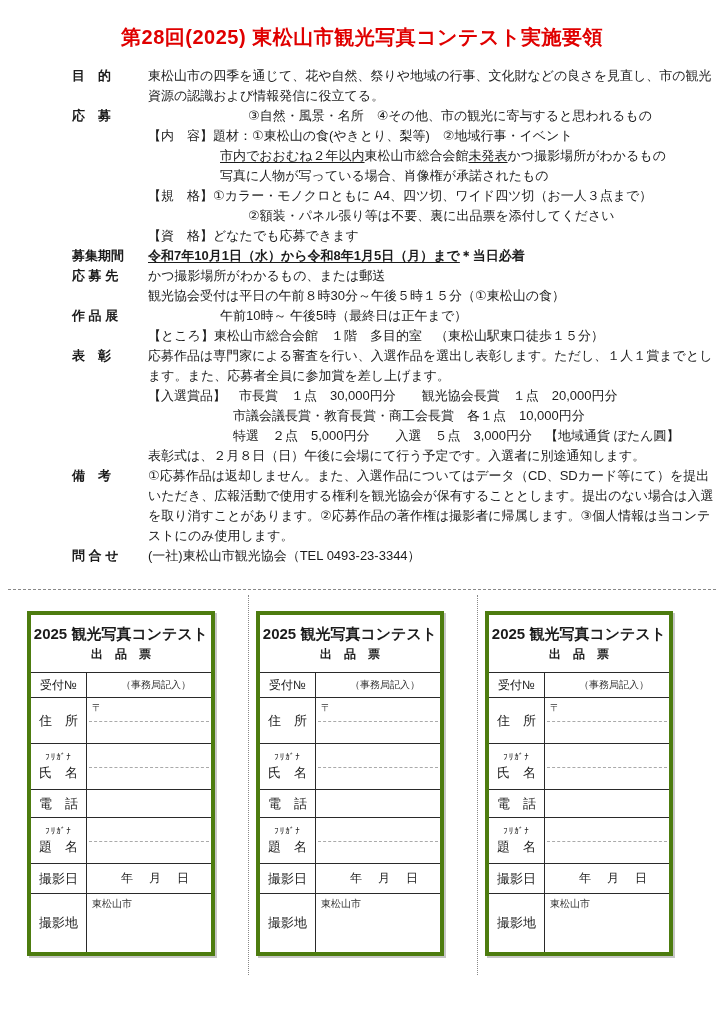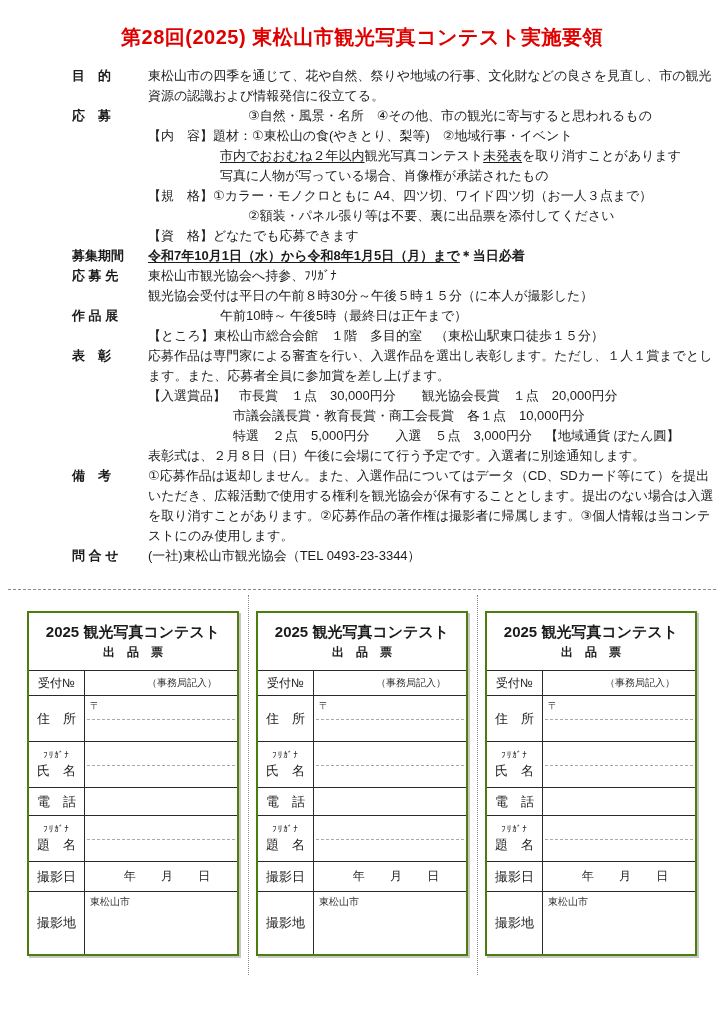--- a/index.html
+++ b/index.html
@@ -43,22 +43,22 @@
     border-top:1px dashed #888;
   }
   .cut-v{
     position:absolute;top:595px;height:380px;width:0;
     border-left:1px dotted #888;
   }
   .cut-v.v1{left:248px;}
   .cut-v.v2{left:477px;}
   
   .form{
-    position:absolute;top:611px;width:212px;height:345px;
-    border:2px solid #4d7c0f;
+    position:absolute;top:611px;width:188px;height:345px;
+    border:4px solid #4d7c0f;
     box-sizing:border-box;
     background:#fff;
     box-shadow:2px 2px 0 rgba(0,0,0,0.22);
     display:flex;flex-direction:column;justify-content:flex-end;
   }
   .form.f1{left:27px;} .form.f2{left:256px;} .form.f3{left:485px;}
   .f-header{
     flex:none;height:58px;
     border-bottom:1.5px solid #2a2a2a;
     display:flex;flex-direction:column;justify-content:center;align-items:center;
@@ -113,38 +113,38 @@
       <div class="section-content">
         <div class="line ind0"><span>東松山市の四季を通じて、花や自然、祭りや地域の行事、文化財などの良さを見直し、市の観光</span></div>
         <div class="line ind0"><span>資源の認識および情報発信に役立てる。</span></div>
       </div>
     </div>
     <div class="section">
       <div class="section-label">応　募</div>
       <div class="section-content">
         <div class="line ind2"><span>③自然・風景・名所　④その他、市の観光に寄与すると思われるもの</span></div>
         <div class="line ind0"><span>【内　容】題材：①東松山の食(やきとり、梨等)　②地域行事・イベント</span></div>
-        <div class="line ind1"><span class="u">市内でおおむね２年以内</span><span>観光写真コンテスト</span><span class="u">未発表</span><span>を取り消すことがあります</span></div>
+        <div class="line ind1"><span class="u">市内でおおむね２年以内</span><span>東松山市総合会館</span><span class="u">未発表</span><span>かつ撮影場所がわかるもの</span></div>
         <div class="line ind1"><span>写真に人物が写っている場合、肖像権が承諾されたもの</span></div>
         <div class="line ind0"><span>【規　格】①カラー・モノクロともに A4、四ツ切、ワイド四ツ切（お一人３点まで）</span></div>
         <div class="line ind2"><span>②額装・パネル張り等は不要、裏に出品票を添付してください</span></div>
         <div class="line ind0"><span>【資　格】どなたでも応募できます</span></div>
       </div>
     </div>
     <div class="section">
       <div class="section-label">募集期間</div>
       <div class="section-content">
         <div class="line ind0"><span class="u b">令和7年10月1日（水）から令和8年1月5日（月）まで</span><span class="b">＊当日必着</span></div>
       </div>
     </div>
     <div class="section">
       <div class="section-label">応 募 先</div>
       <div class="section-content">
-        <div class="line ind0"><span>東松山市観光協会へ持参、ﾌﾘｶﾞﾅ</span></div>
-        <div class="line ind0"><span>観光協会受付は平日の午前８時30分～午後５時１５分（に本人が撮影した）</span></div>
+        <div class="line ind0"><span>かつ撮影場所がわかるもの、または郵送</span></div>
+        <div class="line ind0"><span>観光協会受付は平日の午前８時30分～午後５時１５分（①東松山の食）</span></div>
       </div>
     </div>
     <div class="section">
       <div class="section-label">作 品 展</div>
       <div class="section-content">
         <div class="line ind1"><span>午前10時～ 午後5時（最終日は正午まで）</span></div>
         <div class="line ind0"><span>【ところ】東松山市総合会館　１階　多目的室　（東松山駅東口徒歩１５分）</span></div>
       </div>
     </div>
     <div class="section">

